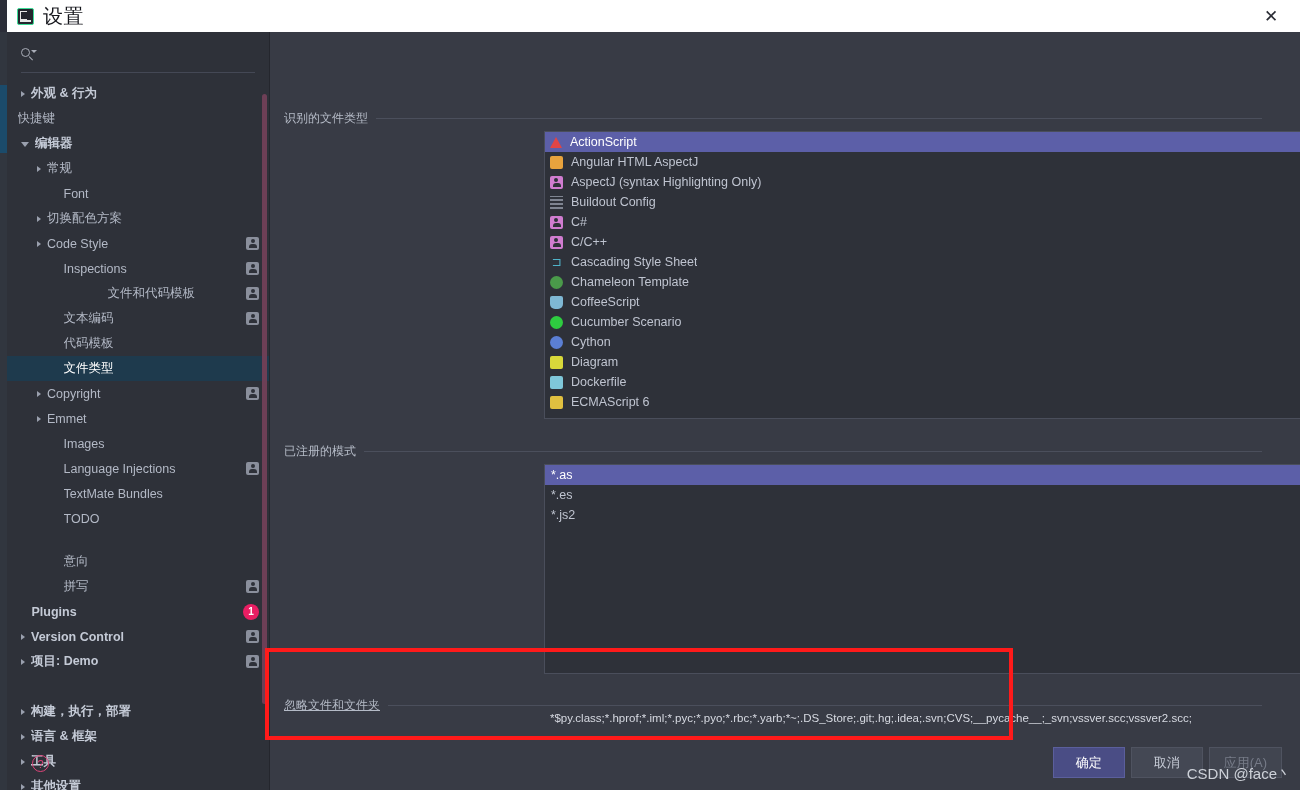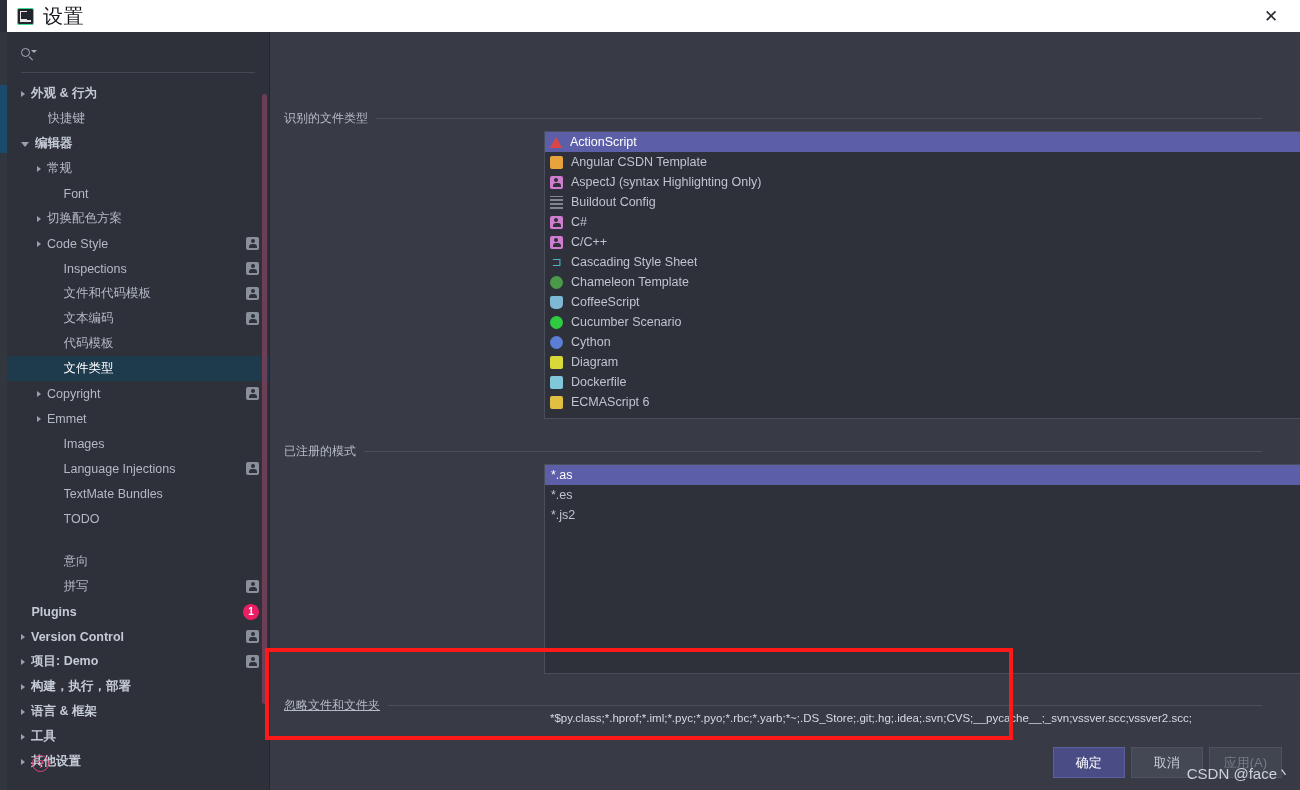--- a/index.html
+++ b/index.html
@@ -342,21 +342,21 @@
         </span>
         <input class="search-input" type="text" placeholder="" style="">
       </div>
       <div class="search-divider"></div>
 
       <div class="tree" id="tree">
           <div class="tree-item bold" style="padding-left: 14px;">
             <span class="tree-arrow "></span>
             <span class="tree-label">外观 &amp; 行为</span>
           </div>
-          <div class="tree-item" style="padding-left: 30px;">
+          <div class="tree-item" style="">
             <span class="tree-arrow none"></span>
             <span class="tree-label">快捷键</span>
           </div>
           <div class="tree-item bold" style="padding-left: 14px;">
             <span class="tree-arrow open"></span>
             <span class="tree-label">编辑器</span>
           </div>
           <div class="tree-item" style="padding-left: 30px;">
             <span class="tree-arrow "></span>
             <span class="tree-label">常规</span>
@@ -372,21 +372,21 @@
           <div class="tree-item" style="padding-left: 30px;">
             <span class="tree-arrow "></span>
             <span class="tree-label">Code Style</span>
             <span class="badge-user"></span>
           </div>
           <div class="tree-item" style="padding-left: 46px;">
             <span class="tree-arrow none"></span>
             <span class="tree-label">Inspections</span>
             <span class="badge-user"></span>
           </div>
-          <div class="tree-item" style="padding-left: 46px;">
+          <div class="tree-item" style="padding-left: 46px; gap: 44px;">
             <span class="tree-arrow none"></span>
             <span class="tree-label">文件和代码模板</span>
             <span class="badge-user"></span>
           </div>
           <div class="tree-item" style="padding-left: 46px;">
             <span class="tree-arrow none"></span>
             <span class="tree-label">文本编码</span>
             <span class="badge-user"></span>
           </div>
           <div class="tree-item" style="padding-left: 46px;">
@@ -440,21 +440,21 @@
           <div class="tree-item bold" style="padding-left: 14px;">
             <span class="tree-arrow "></span>
             <span class="tree-label">Version Control</span>
             <span class="badge-user"></span>
           </div>
           <div class="tree-item bold" style="padding-left: 14px;">
             <span class="tree-arrow "></span>
             <span class="tree-label">项目: Demo</span>
             <span class="badge-user"></span>
           </div>
-          <div class="tree-item bold" style="padding-left: 14px;">
+          <div class="tree-item bold" style="padding-left: 14px; margin-top: 25px;">
             <span class="tree-arrow "></span>
             <span class="tree-label">构建，执行，部署</span>
           </div>
           <div class="tree-item bold" style="padding-left: 14px;">
             <span class="tree-arrow "></span>
             <span class="tree-label">语言 &amp; 框架</span>
           </div>
           <div class="tree-item bold" style="padding-left: 14px;">
             <span class="tree-arrow "></span>
             <span class="tree-label">工具</span>
@@ -483,21 +483,21 @@
         <span class="rule"></span>
       </div>
 
       <div class="list-box" id="recognized-box">
           <div class="row selected">
             <span class="ftype-icon" style="width: 0px; height: 0px; border-left: 6px solid transparent; border-right: 6px solid transparent; border-bottom: 11px solid rgb(224, 69, 69); margin-top: 1px;"></span>
             <span class="label">ActionScript</span>
           </div>
           <div class="row">
             <span class="ftype-icon" style="background: rgb(232, 163, 61); border-radius: 2px;"></span>
-            <span class="label">Angular CSDN Template</span>
+            <span class="label">Angular HTML AspectJ</span>
           </div>
           <div class="row">
             <span class="ftype-icon" style="background: rgb(208, 124, 208); border-radius: 2px;">
               <span style="position:absolute;left:4px;top:2px;width:4px;height:4px;border-radius:50%;background:#2e3139"></span>
               <span style="position:absolute;left:2.5px;top:7px;width:8px;height:4px;border-radius:3px 3px 0 0;background:#2e3139"></span>
             </span>
             <span class="label">AspectJ (syntax Highlighting Only)</span>
           </div>
           <div class="row">
             <span class="ftype-icon" style="background: repeating-linear-gradient(0deg, rgb(154, 160, 174) 0px, rgb(154, 160, 174) 2px, transparent 2px, transparent 4px); opacity: 0.75;"></span>

